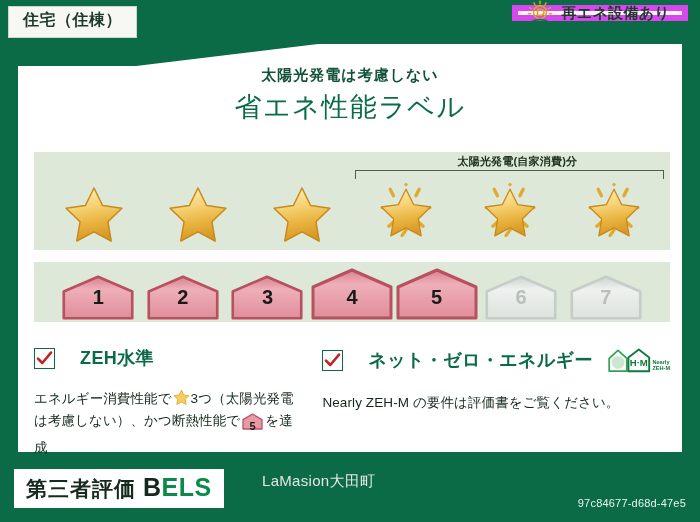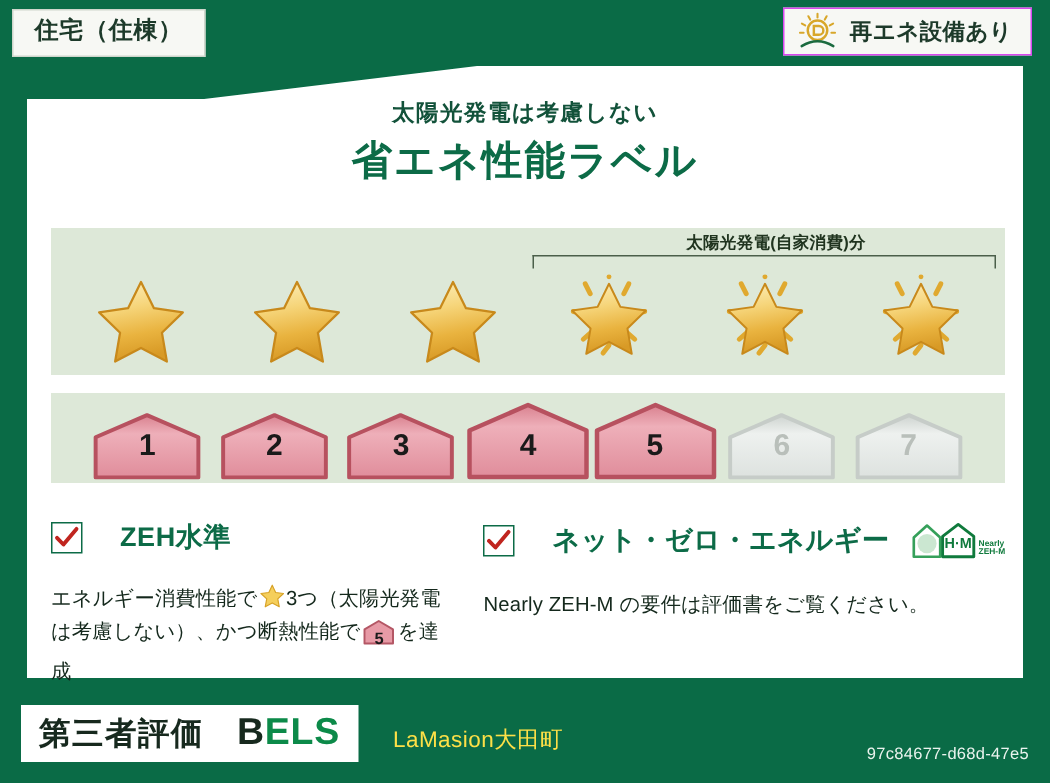--- a/index.html
+++ b/index.html
@@ -39,41 +39,41 @@
     line-height: 1.2;
     z-index: 6;
     font-family: Liberation Mono, monospace;
   }
 
   
   .renew-badge {
     position: absolute;
     right: 12px; top: 5px;
     background: #f7f8f4;
-    border: 1px solid #d946ef;
-    height: 32px;
+    border: 6px solid #d946ef;
+    height: 16px;
     padding: 0 12px 0 8px;
     display: flex; align-items: center; gap: 7px;
     z-index: 6;
   }
   .renew-badge .txt {
     font-size: 15px; font-weight: bold; color: #1d3a2a;
     letter-spacing: 0.3px; white-space: nowrap;
   }
   .sun-icon { width: 28px; height: 26px; display:block; }
 
   
   .title-wrap { position: absolute; left: 0; right: 0; top: 66px; text-align: center; }
   .title-sub {
     font-size: 15px; font-weight: bold; color: #12523a;
     letter-spacing: 1px;
   }
   .title-main {
     margin-top: 4px;
-    font-size: 27px; font-weight: bold; color: #0c6b47;
+    font-size: 27px; font-weight: normal; color: #0c6b47;
     letter-spacing: 1.5px;
   }
 
   
   .rows { position: absolute; left: 34px; top: 152px; width: 636px; }
 
   .rating-row { display: flex; align-items: stretch; position: relative; }
   .rating-row + .rating-row { margin-top: 12px; }
 
   .row-label {
@@ -160,28 +160,28 @@
     position: absolute; left: 0; right: 0; bottom: 1px;
     text-align: center; font-size: 11px; font-weight: bold; color: #1a1a1a;
   }
 
   
   .footer { position: absolute; left: 0; right: 0; bottom: 0; height: 70px; }
   .bels-badge {
     position: absolute; left: 14px; bottom: 14px;
     background: #ffffff;
     padding: 4px 12px 5px 12px;
-    display: flex; align-items: baseline; gap: 22px;
+    display: flex; align-items: baseline; gap: 7px;
   }
   .bels-jp { font-size: 21px; font-weight: bold; color: #17291e; letter-spacing: 1px; }
   .bels-en { font-size: 25px; font-weight: bold; color: #0c8a49; letter-spacing: 0.5px; }
   .bels-en .b-dark { color: #17291e; }
   .building-name {
-    position: absolute; left: 262px; bottom: 19px;
-    color: #fde047; font-size: 15px; letter-spacing: 0.3px;
+    position: absolute; left: 262px; bottom: 31px;
+    color: #e5e5e5; font-size: 15px; letter-spacing: 0.3px;
   }
   .footer-right {
     position: absolute; right: 14px; bottom: 13px;
     text-align: right; color: #ffffff;
   }
   .eval-date { font-size: 15px; letter-spacing: 0.3px; }
   .eval-date .lbl { font-size: 13px; }
   .eval-id { font-size: 11px; margin-top: 3px; letter-spacing: 0.2px; color: #eaf3ee; }
 </style>
 </head>

